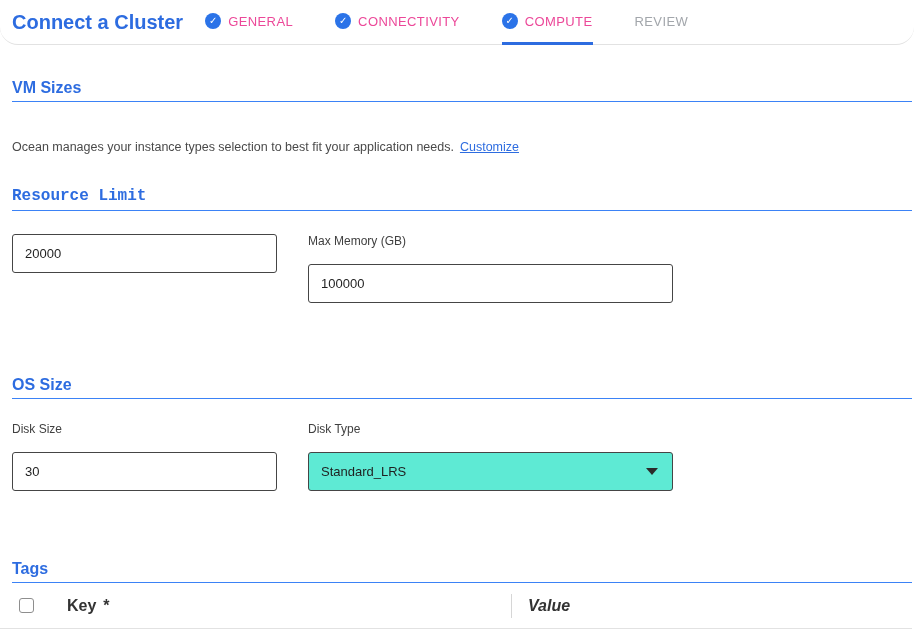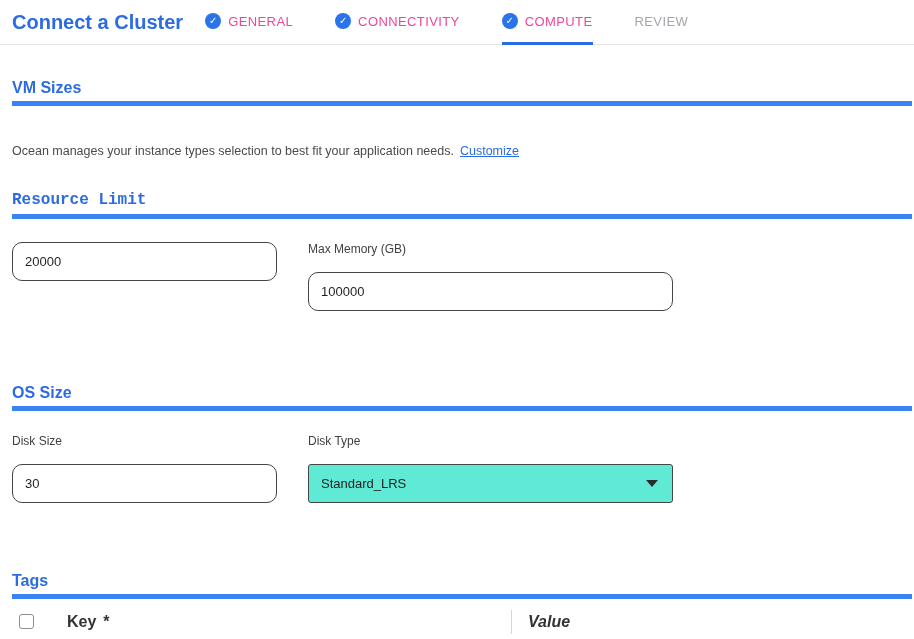--- a/index.html
+++ b/index.html
@@ -11,20 +11,21 @@
     color: #3c3c3c;
   }
 
   
   .header {
     display: flex;
     align-items: center;
     height: 45px;
     border-bottom: 1px solid #e2e2e2;
     padding-left: 12px;
+    border-radius: 18px;
   }
   .page-title {
     font-size: 20px;
     font-weight: bold;
     color: #2d6ce0;
     margin-right: 22px;
     white-space: nowrap;
   }
   .tab {
     display: flex;
@@ -52,21 +53,21 @@
     line-height: 16px;
     text-align: center;
     margin-right: 7px;
     flex: 0 0 auto;
   }
 
   
   .section-heading {
     margin: 0 2px 0 12px;
     padding-bottom: 5px;
-    border-bottom: 5px solid #3b82f6;
+    border-bottom: 1px solid #3b82f6;
   }
   .section-heading h2 {
     font-size: 16px;
     line-height: 17px;
     font-weight: bold;
     color: #2d6ce0;
   }
   .mt-vm   { margin-top: 34px; }
   .mt-rl   { margin-top: 33px; font-family: Liberation Mono, monospace; }
   .mt-os   { margin-top: 73px; }
@@ -96,21 +97,21 @@
     font-size: 12px;
     line-height: 14px;
     color: #404040;
     margin-bottom: 16px;
     display: block;
   }
   .text-input {
     width: 100%;
     height: 39px;
     border: 1px solid #454545;
-    border-radius: 10px;
+    border-radius: 3px;
     padding: 0 12px;
     font-size: 13px;
     color: #1f1f1f;
     font-family: "Liberation Sans", sans-serif;
     background: #ffffff;
     outline: none;
   }
   .select-box {
     width: 100%;
     height: 39px;

